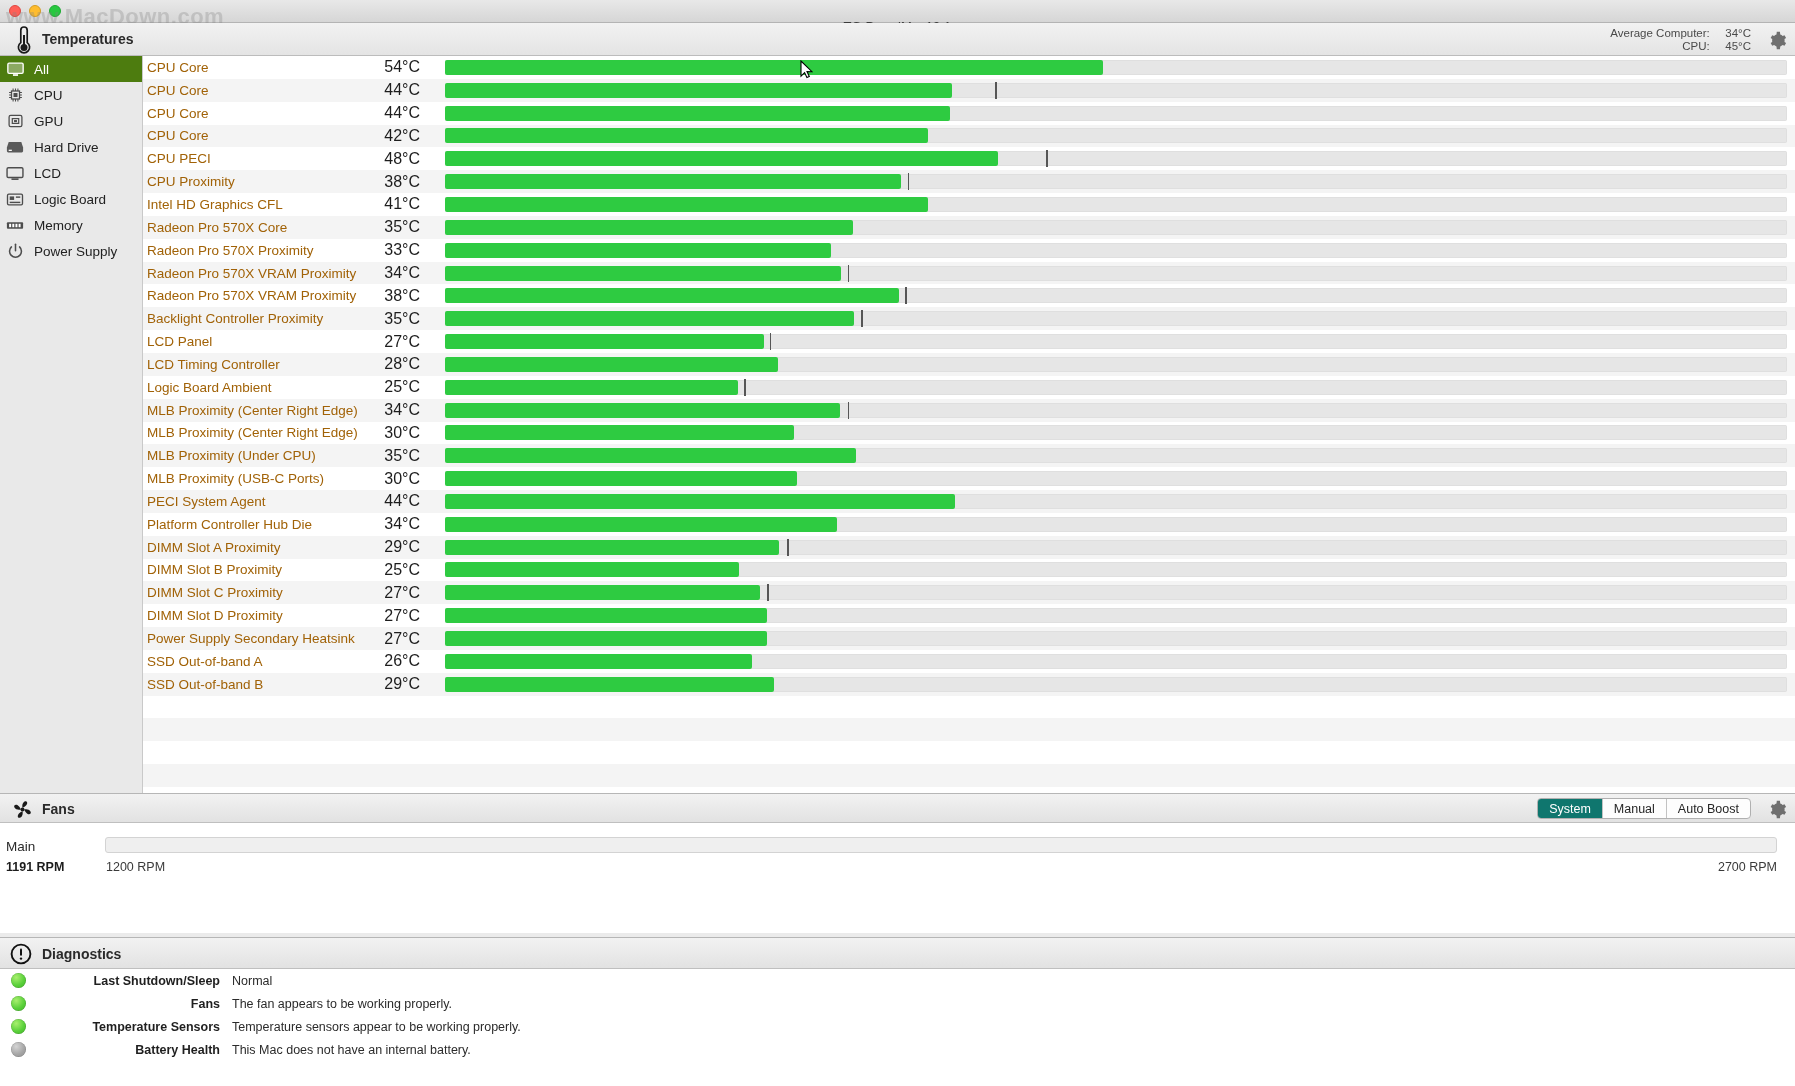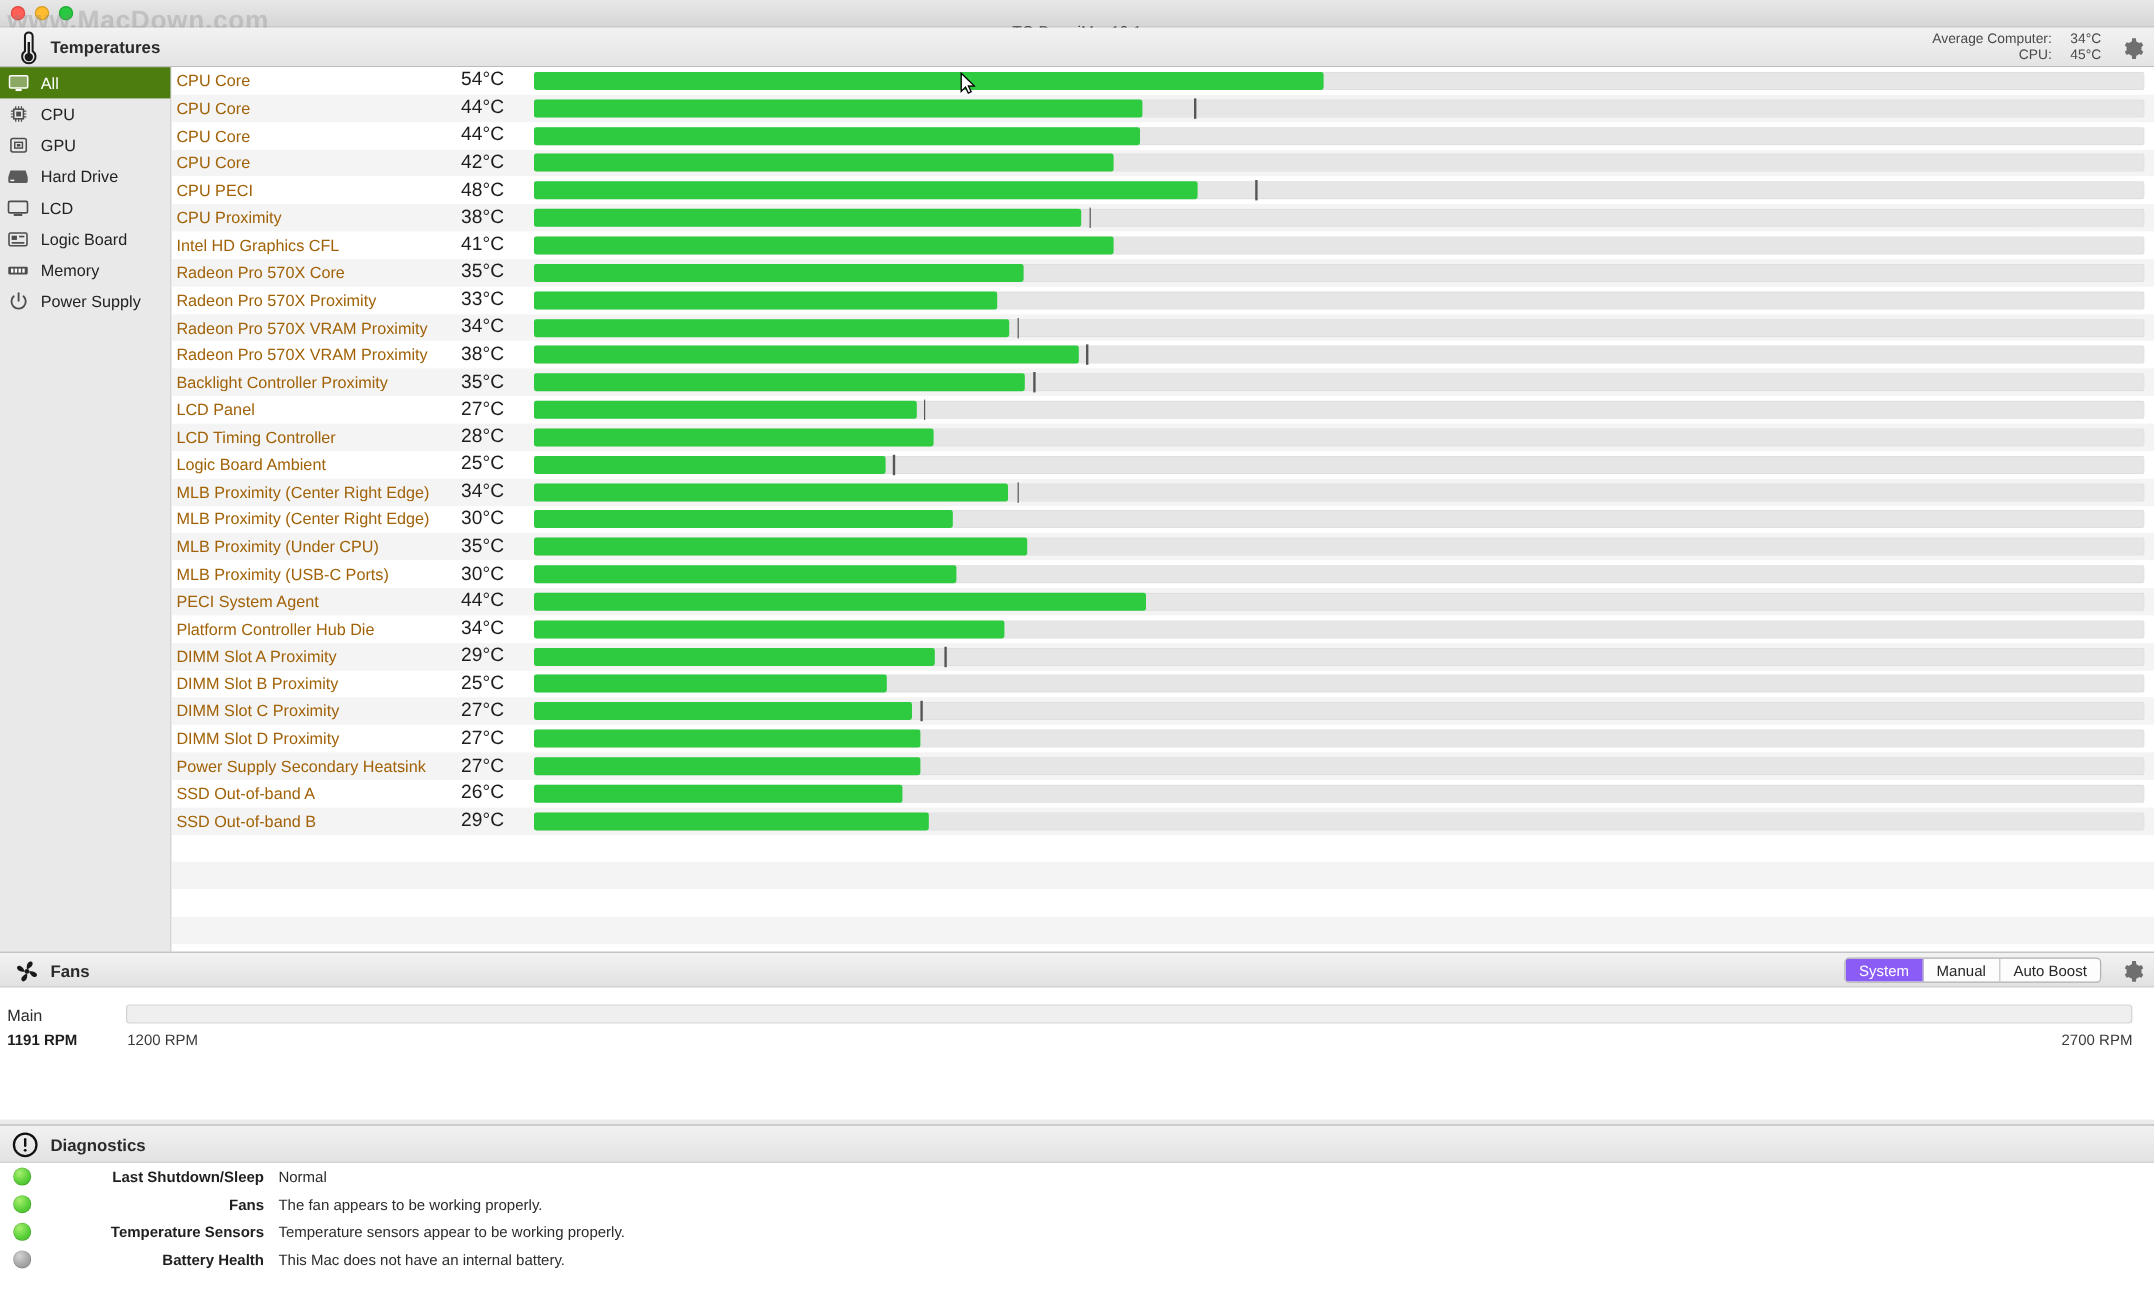--- a/index.html
+++ b/index.html
@@ -123,21 +123,21 @@
     position: absolute; right: 44px; top: 4px; display: flex;
     border: 1px solid #b0b0b0; border-radius: 4px; overflow: hidden; height: 21px;
     background: #fdfdfd;
   }
   .seg .sg {
     padding: 0 11px; font-size: 12.5px; color: #262626;
     display: flex; align-items: center; border-right: 1px solid #c2c2c2;
     cursor: pointer; white-space: nowrap;
   }
   .seg .sg:last-child { border-right: none; }
-  .seg .sg.on { background: #8b5cf6; color: #ffffff; }
+  .seg .sg.on { background: #0f766e; color: #ffffff; }
   .gear-fans { position: absolute; right: 8px; top: 6px; cursor: pointer; }
 
   .fans-body { position: absolute; top: 823px; left: 0; width: 1795px; height: 110px; background: #ffffff; }
   .fan-name { position: absolute; left: 6px; top: 16px; font-size: 13.5px; color: #2b2b2b; }
   .fan-rpm  { position: absolute; left: 6px; top: 37px; font-size: 12.5px; font-weight: 700; color: #1d1d1d; }
   .fan-slider {
     position: absolute; left: 105px; top: 14px; right: 18px; height: 16px;
     background: #efefef; border: 1px solid #d3d3d3; border-radius: 3px;
   }
   .fan-min { position: absolute; left: 106px; top: 37px; font-size: 12.5px; color: #3a3a3a; }

